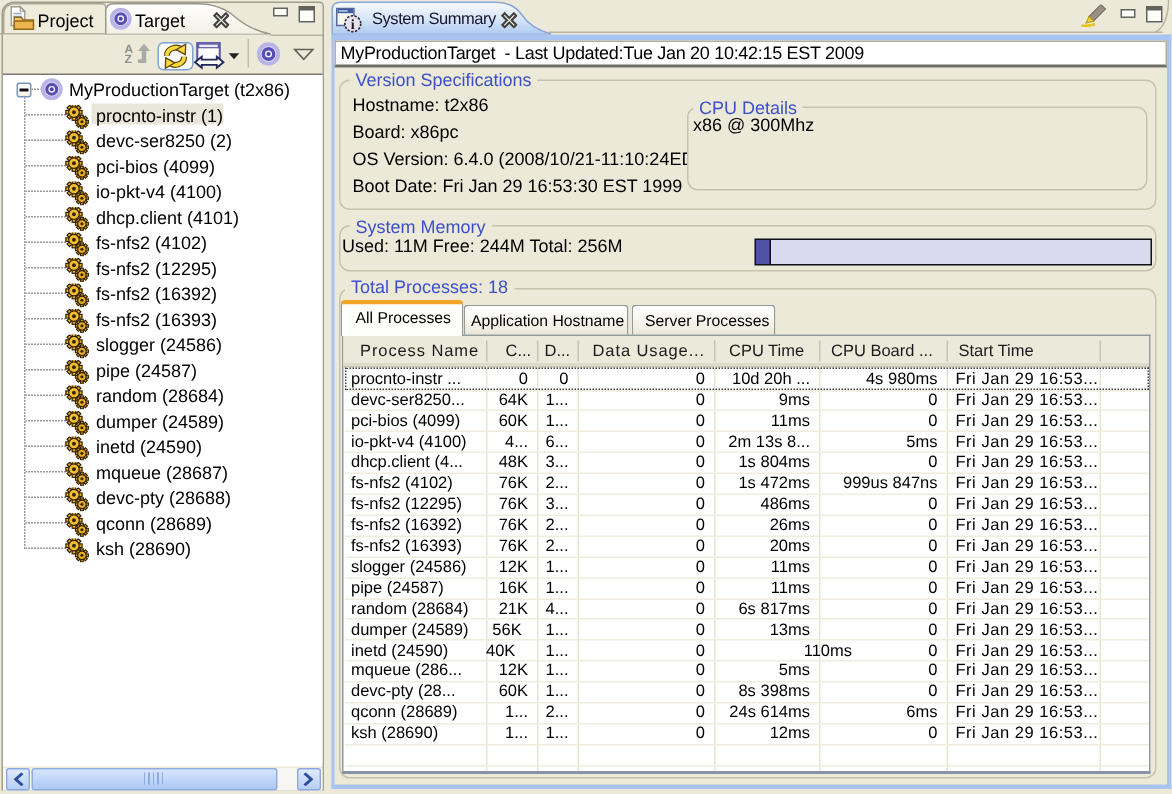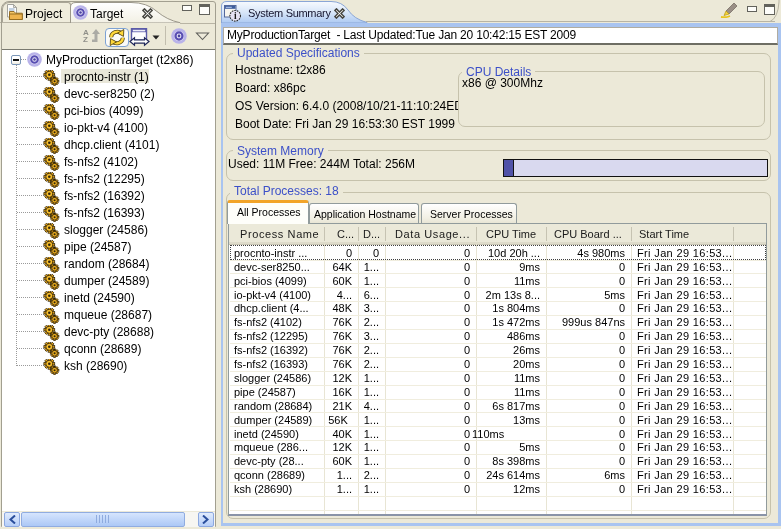--- a/index.html
+++ b/index.html
@@ -804,21 +804,21 @@
   <path d="M1 14 Q6 14.8 10 13" fill="none" stroke="#E8C520" stroke-width="1.8"></path>
 </svg>
 
 <div class="abs" style="left:747px;top:6px;width:10px;height:6px;border:1.5px solid #62625C;background:#FDFDFA"></div>
 <div class="abs" style="left:764px;top:4px;width:11px;height:11px;border:1.5px solid #62625C;border-top:3.5px solid #62625C;background:#FDFDFA"></div>
 
 <div class="abs" style="left:223px;top:27px;width:555px;height:18px;background:#FFF;border:1px solid #B0ACA0;border-bottom:2px solid #6E6E64"></div>
 <div class="abs t115" style="left:227px;top:29px;letter-spacing:-0.2px">MyProductionTarget&nbsp; - Last Updated:Tue Jan 20 10:42:15 EST 2009</div>
 
 <div class="abs" style="left:226px;top:53px;width:545px;height:87px;border:1px solid #C6C2AC;border-radius:7px"></div>
-<div class="abs t115 blue" style="left:233px;top:47px;background:#ECE9D8;padding:0 4px">Updated Specifications</div>
+<div class="abs t115 blue" style="left:233px;top:47px;background:#ECE9D8;padding:0 4px">Version Specifications</div>
 <div class="abs t115" style="left:235px;top:64px">Hostname: t2x86</div>
 <div class="abs t115" style="left:235px;top:82px">Board: x86pc</div>
 <div class="abs t115" style="left:235px;top:100px">OS Version: 6.4.0 (2008/10/21-11:10:24EDT)</div>
 <div class="abs t115" style="left:235px;top:118px">Boot Date: Fri Jan 29 16:53:30 EST 1999</div>
 
 <div class="abs" style="left:458px;top:71px;width:307px;height:56px;border:1px solid #C6C2AC;border-radius:7px;background:#ECE9D8"></div>
 <div class="abs t115 blue" style="left:462px;top:66px;background:#ECE9D8;padding:0 4px">CPU Details</div>
 <div class="abs t115" style="left:462px;top:77px">x86 @ 300Mhz</div>
 
 <div class="abs" style="left:226px;top:150px;width:545px;height:31px;border:1px solid #C6C2AC;border-radius:7px"></div>
@@ -973,24 +973,24 @@
     <div class="abs t11" style="left:546px;top:399.7px;width:79px;text-align:right">0</div>
     <div class="abs t11" style="letter-spacing:0.35px;left:637px;top:399.7px">Fri Jan 29 16:53...</div>
     <div class="abs t11" style="left:234px;top:413.6px">dumper (24589)</div>
     <div class="abs t11" style="left:324px;top:413.6px;width:28px;text-align:center">56K</div>
     <div class="abs t11" style="left:358px;top:413.6px;width:21px;text-align:right">1...</div>
     <div class="abs t11" style="left:385px;top:413.6px;width:85px;text-align:right">0</div>
     <div class="abs t11" style="left:476px;top:413.6px;width:64px;text-align:right">13ms</div>
     <div class="abs t11" style="left:546px;top:413.6px;width:79px;text-align:right">0</div>
     <div class="abs t11" style="letter-spacing:0.35px;left:637px;top:413.6px">Fri Jan 29 16:53...</div>
     <div class="abs t11" style="left:234px;top:427.5px">inetd (24590)</div>
-    <div class="abs t11" style="left:324px;top:427.5px;width:28px;text-align:right">40K</div>
+    <div class="abs t11" style="left:324px;top:427.5px;width:28px;text-align:left">40K</div>
     <div class="abs t11" style="left:358px;top:427.5px;width:21px;text-align:right">1...</div>
     <div class="abs t11" style="left:385px;top:427.5px;width:85px;text-align:right">0</div>
-    <div class="abs t11" style="left:472px;top:427.5px;width:64px;">110ms</div>
+    <div class="abs t11" style="left:504px;top:427.5px;width:64px;text-align:right">110ms</div>
     <div class="abs t11" style="left:546px;top:427.5px;width:79px;text-align:right">0</div>
     <div class="abs t11" style="letter-spacing:0.35px;left:637px;top:427.5px">Fri Jan 29 16:53...</div>
     <div class="abs t11" style="left:234px;top:441.4px">mqueue (286...</div>
     <div class="abs t11" style="left:324px;top:441.4px;width:28px;text-align:right">12K</div>
     <div class="abs t11" style="left:358px;top:441.4px;width:21px;text-align:right">1...</div>
     <div class="abs t11" style="left:385px;top:441.4px;width:85px;text-align:right">0</div>
     <div class="abs t11" style="left:476px;top:441.4px;width:64px;text-align:right">5ms</div>
     <div class="abs t11" style="left:546px;top:441.4px;width:79px;text-align:right">0</div>
     <div class="abs t11" style="letter-spacing:0.35px;left:637px;top:441.4px">Fri Jan 29 16:53...</div>
     <div class="abs t11" style="left:234px;top:455.3px">devc-pty (28...</div>

